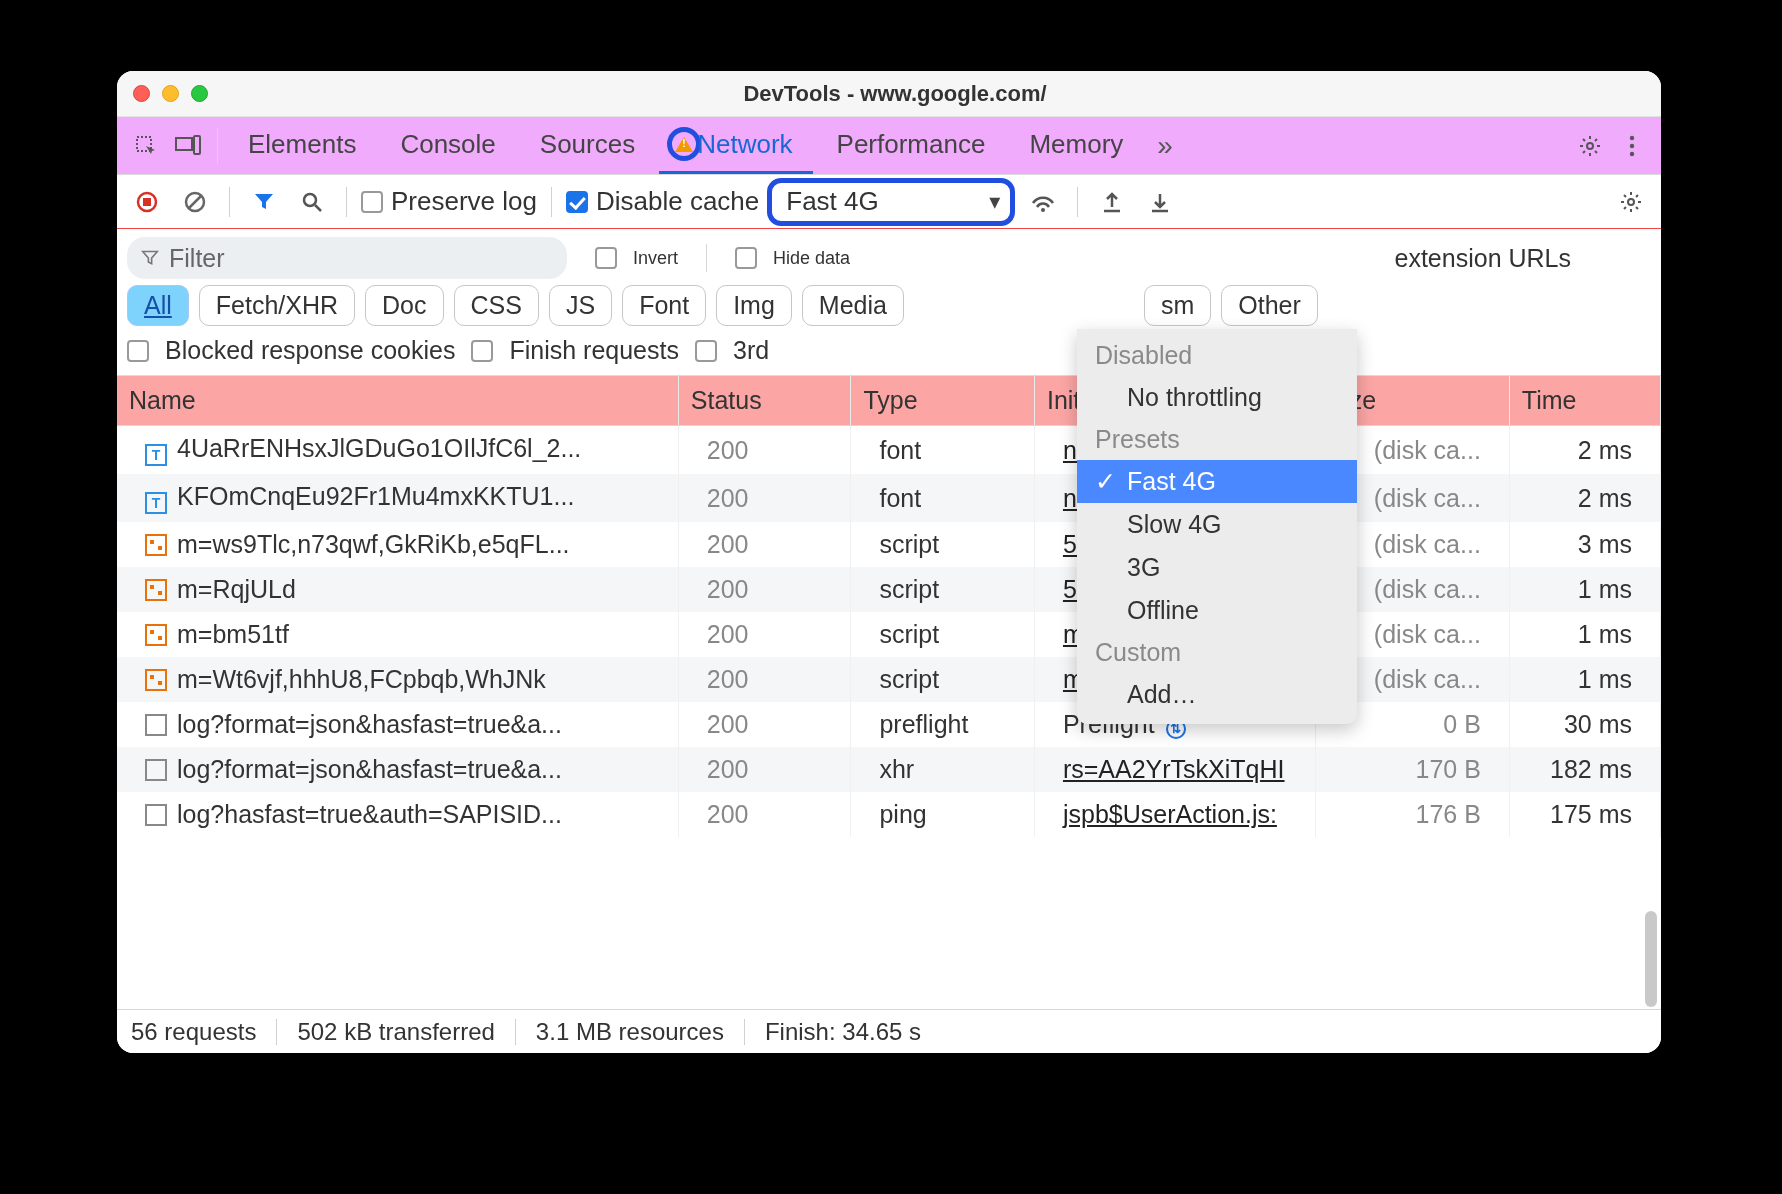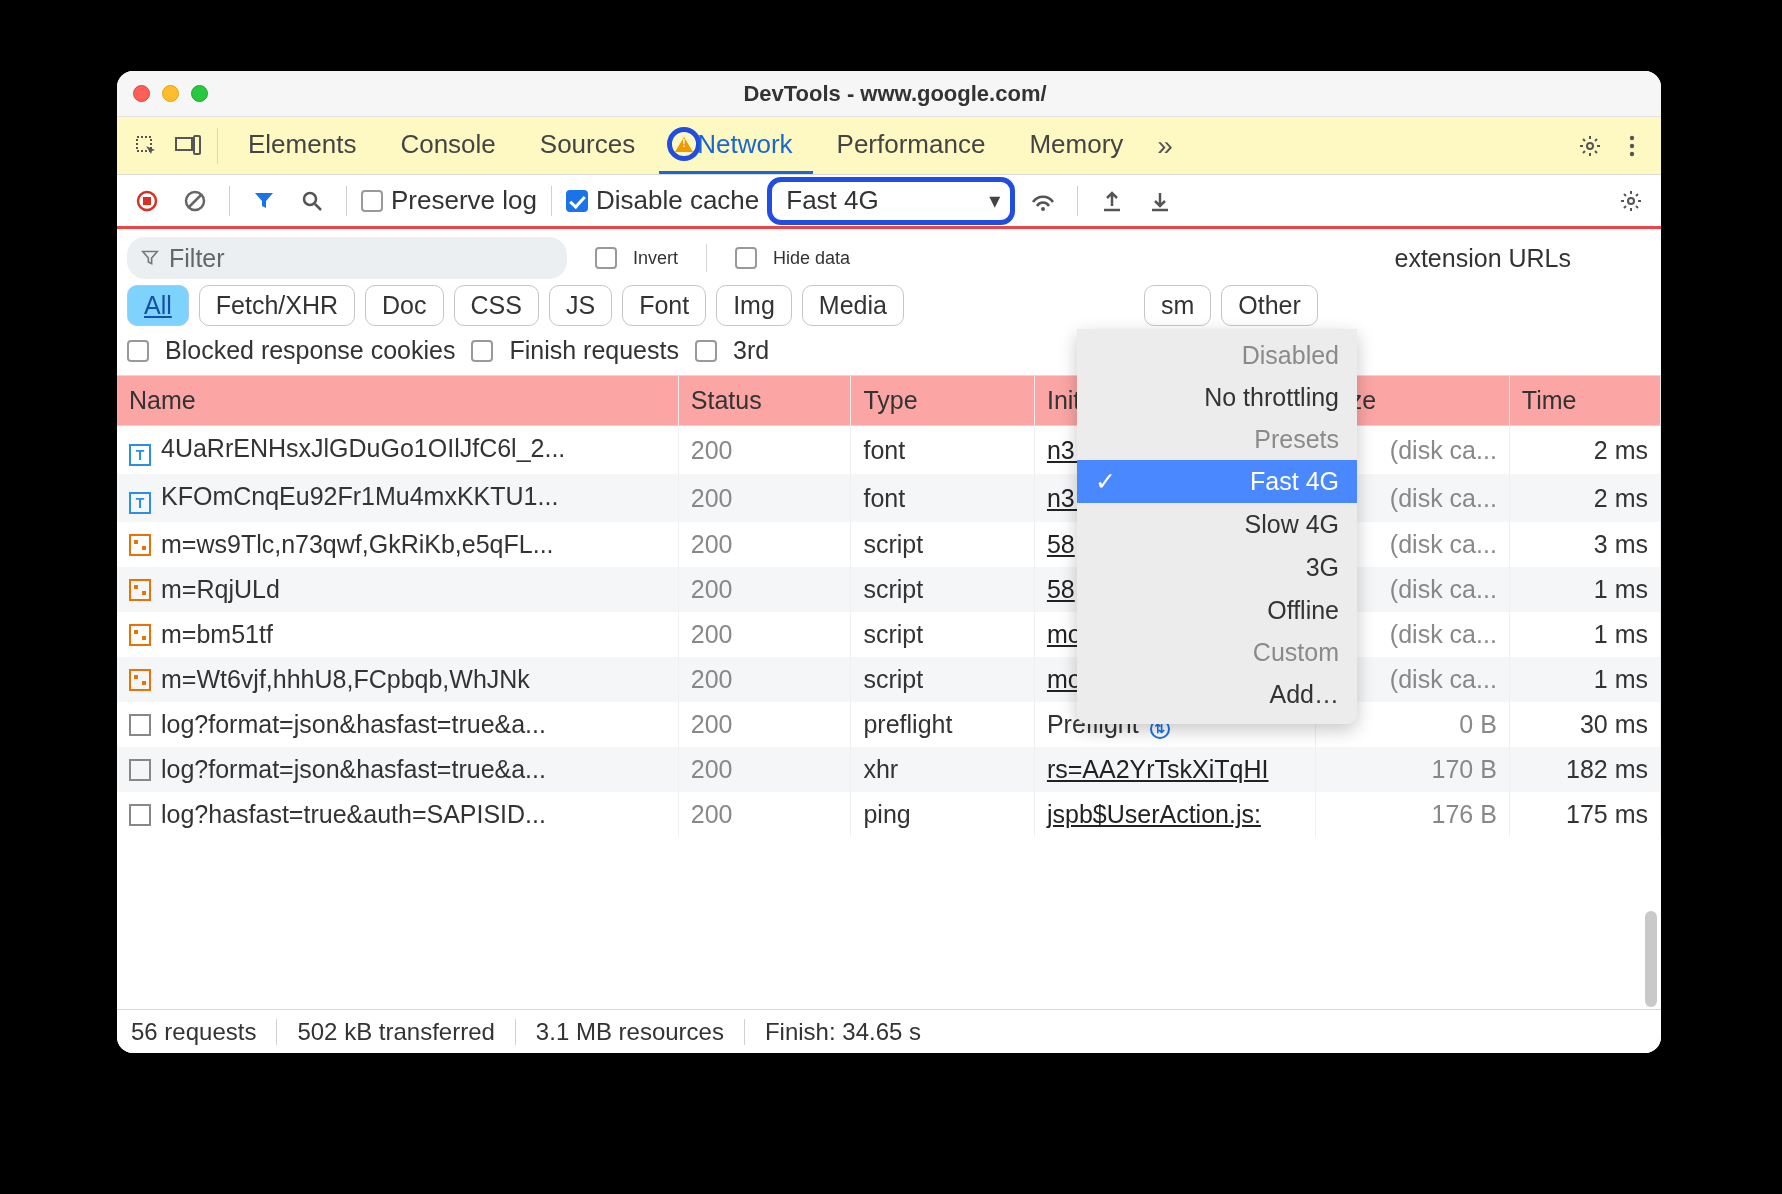--- a/index.html
+++ b/index.html
@@ -53,21 +53,21 @@
     pointer-events: none;
   }
   
   .tabs-row {
     height: 58px;
     display: flex;
     align-items: center;
     border-bottom: 1px solid #dadada;
     padding: 0 10px;
     gap: 4px;
-    background: #fef9c3;
+    background: #f0abfc;
   }
   .tabs-row .icon-btn {
     width: 38px; height: 38px;
     display:flex; align-items:center; justify-content:center;
     border-radius: 4px;
     color: #555;
   }
   .tab {
     padding: 0 20px;
     height: 100%;
@@ -99,21 +99,21 @@
     position: relative;
   }
   .warn-tri::after{
     content:"!"; position:absolute; left:-2px; top:1px; font-size:10px; color:#fff; font-weight:700;
   }
   .chevron-double { font-size: 28px; color:#555; letter-spacing:-6px; padding:0 10px;}
   
   .toolbar {
     height: 54px;
     display:flex; align-items:center;
-    border-bottom: 3px solid #ef4444;
+    border-bottom: 1px solid #ef4444;
     padding: 0 10px;
     gap: 8px;
     background:#fff;
     font-size: 26px;
   }
   .toolbar .ibtn {
     width: 40px; height: 40px;
     display:flex; align-items:center; justify-content:center;
     color:#666;
     border-radius:4px;
@@ -188,21 +188,21 @@
   .check-item{ display:flex; align-items:center; gap:8px; color:#333;}
   
   .table-wrap { flex:1; overflow:auto; border-top:1px solid #dcdcdc;}
   table { width:100%; border-collapse:collapse; table-layout:fixed;}
   th {
     text-align:left; font-weight:500; font-size:25px; color:#333;
     padding:10px 12px; border-bottom:1px solid #d8d8d8;
     border-right:1px solid #e9e9e9; background:#fca5a5;
   }
   td {
-    font-size:25px; padding:8px 12px;
+    font-size:25px; padding:8px 28px;
     border-right:1px solid #f0f0f0;
     white-space:nowrap; overflow:hidden; text-overflow:ellipsis;
   }
   tbody tr:nth-child(even){ background:#f5f6f7;}
   .col-name{width:520px;}
   .col-status{width:160px;}
   .col-type{width:170px;}
   .col-init{width:260px;}
   .col-size{width:180px; }
   .col-time{width:140px;}
@@ -244,21 +244,20 @@
   .dropdown {
     position:absolute;
     left: 960px; top: 258px;
     width: 280px;
     background:#ececec;
     border-radius: 0 0 10px 10px;
     box-shadow: 0 6px 18px rgba(0,0,0,0.22);
     padding: 6px 0 8px 0;
     font-size: 25px;
     z-index: 50;
-    text-align: right;
   }
   .dd-header { color:#8a8a8a; padding:6px 18px;}
   .dd-item {
     padding:7px 18px 7px 50px;
     position:relative; cursor:pointer;
   }
   .dd-item.selected {
     background:#4a88ff; color:#fff;
   }
   .dd-item.selected::before{

